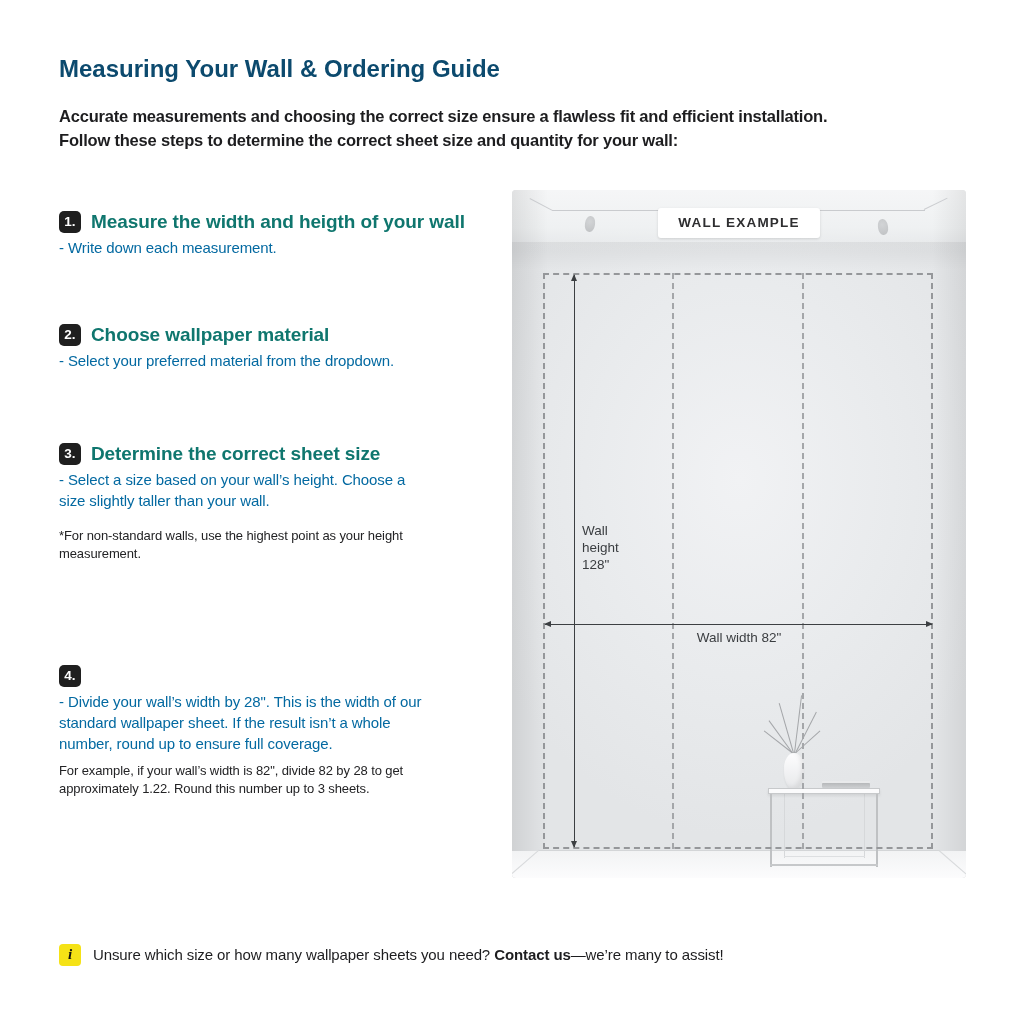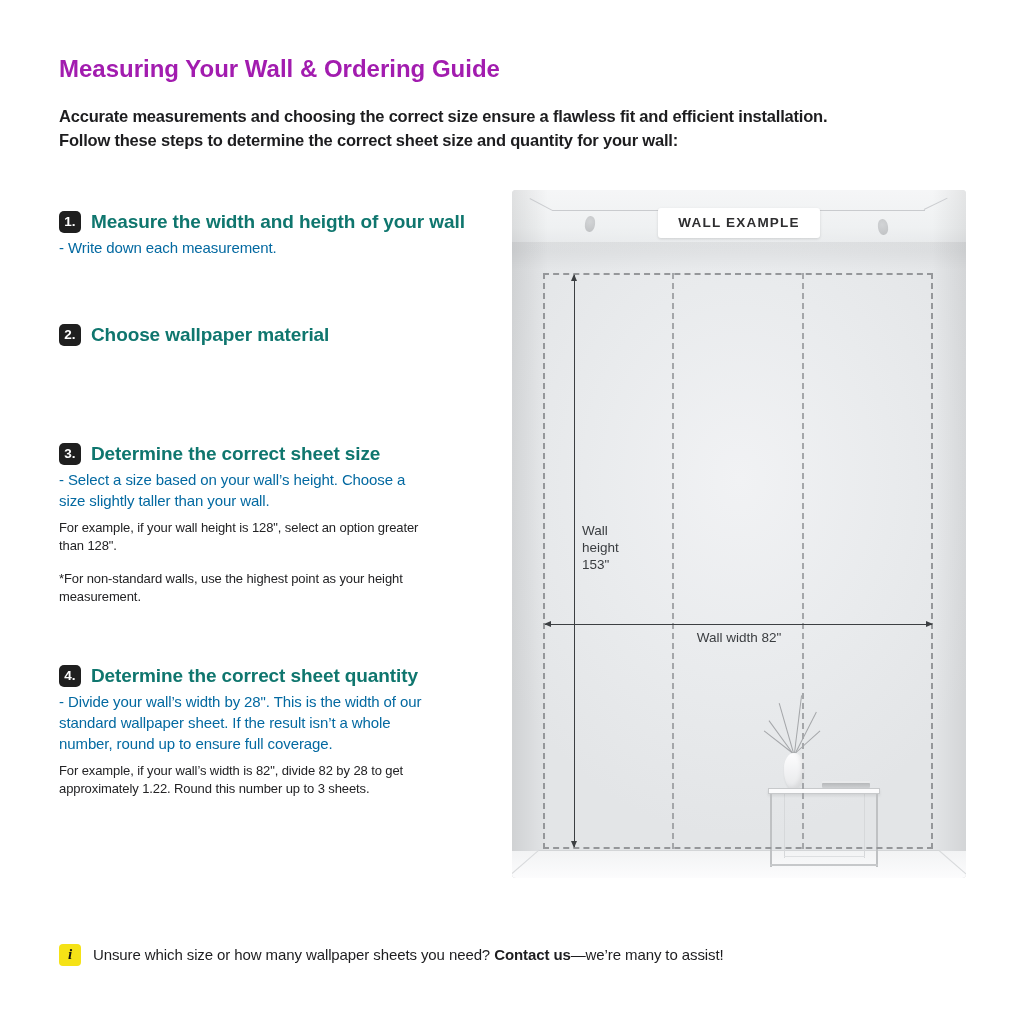--- a/index.html
+++ b/index.html
@@ -4,21 +4,21 @@
 <style>
   * { margin:0; padding:0; box-sizing:border-box; }
   html,body { background:#ffffff; }
   body { width:1024px; height:1024px; position:relative; overflow:hidden;
          font-family:"Liberation Sans", sans-serif; color:#1e1e20; }
 
   .pre { white-space:pre-line; }
 
   
   .page-title { position:absolute; left:59px; top:52px; width:950px;
-    font-size:24px; font-weight:bold; line-height:34px; color:#a21caf; }
+    font-size:24px; font-weight:bold; line-height:34px; color:#0c4a6e; }
 
   .intro { position:absolute; left:59px; top:104px; width:950px;
     font-size:16.5px; font-weight:bold; letter-spacing:-0.2px; line-height:24px; color:#1d1d1f; }
 
   .step { position:absolute; left:59px; width:440px; }
   .step-heading { display:flex; align-items:center; gap:10px; height:24px; }
   .badge { flex:0 0 auto; width:22px; height:22px; background:#1f1f1f; color:#ffffff;
     border-radius:5px; font-size:13.5px; font-weight:bold; text-align:center; line-height:22px; }
   .heading-text { font-size:19px; font-weight:bold; letter-spacing:-0.1px; color:#0f766e; }
   .step-body { margin-top:3px; font-size:15px; line-height:21px; letter-spacing:-0.1px; color:#0369a1; }
@@ -128,39 +128,37 @@
     <span class="heading-text">Measure the width and heigth of your wall</span>
   </div>
   <div class="step-body pre">- Write down each measurement.</div>
 </section>
 
 <section class="step" id="step2">
   <div class="step-heading">
     <span class="badge">2.</span>
     <span class="heading-text">Choose wallpaper material</span>
   </div>
+  <div class="step-body pre">- Select your preferred material from the dropdown.</div>
 </section>
 
 <section class="step" id="step3">
   <div class="step-heading">
     <span class="badge">3.</span>
     <span class="heading-text">Determine the correct sheet size</span>
   </div>
   <div class="step-body pre">- Select a size based on your wall’s height. Choose a
 size slightly taller than your wall.</div>
-  <div class="step-example pre">For example, if your wall height is 128", select an option greater
-than 128".</div>
   <div class="step-footnote pre">*For non-standard walls, use the highest point as your height
 measurement.</div>
 </section>
 
 <section class="step" id="step4">
   <div class="step-heading">
     <span class="badge">4.</span>
-    <span class="heading-text">Determine the correct sheet quantity</span>
   </div>
   <div class="step-body pre">- Divide your wall’s width by 28". This is the width of our
 standard wallpaper sheet. If the result isn’t a whole
 number, round up to ensure full coverage.</div>
   <div class="step-example pre">For example, if your wall’s width is 82", divide 82 by 28 to get
 approximately 1.22. Round this number up to 3 sheets.</div>
 </section>
 
 <figure class="wall-photo">
   <div class="wall-base"></div>
@@ -204,21 +202,21 @@
     <i class="ah ah-up"></i>
     <i class="ah ah-down"></i>
   </div>
   <div class="arrow-h">
     <i class="ah ah-left"></i>
     <i class="ah ah-right"></i>
   </div>
 
   <div class="h-label pre">Wall
 height
-153"</div>
+128"</div>
   <div class="w-label">Wall width 82"</div>
   <div class="wall-label">WALL EXAMPLE</div>
 </figure>
 
 <div class="footer-note">
   <span class="info-icon">i</span>
   <span class="note-text"><span>Unsure which size or how many wallpaper sheets you need? </span><b>Contact us</b><span>—we’re many to assist!</span></span>
 </div>
 
 </body></html>

